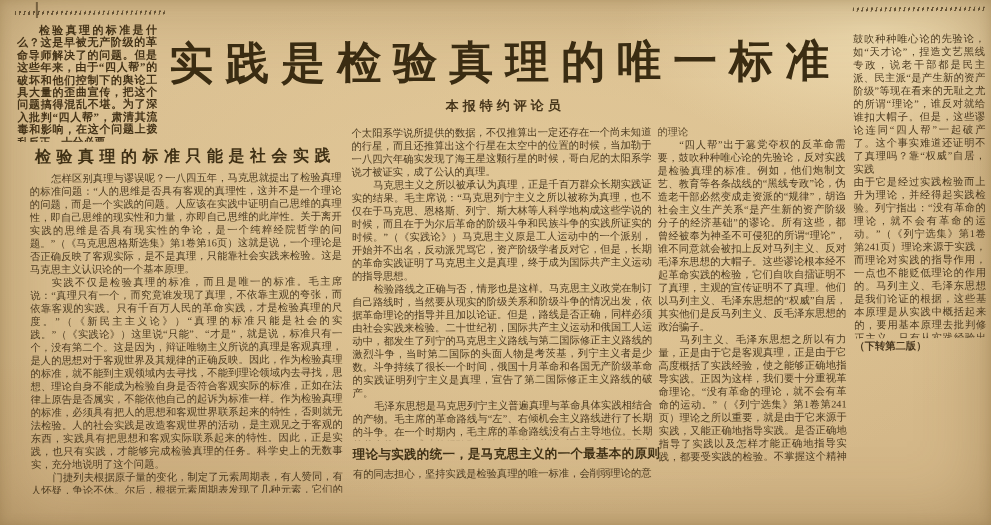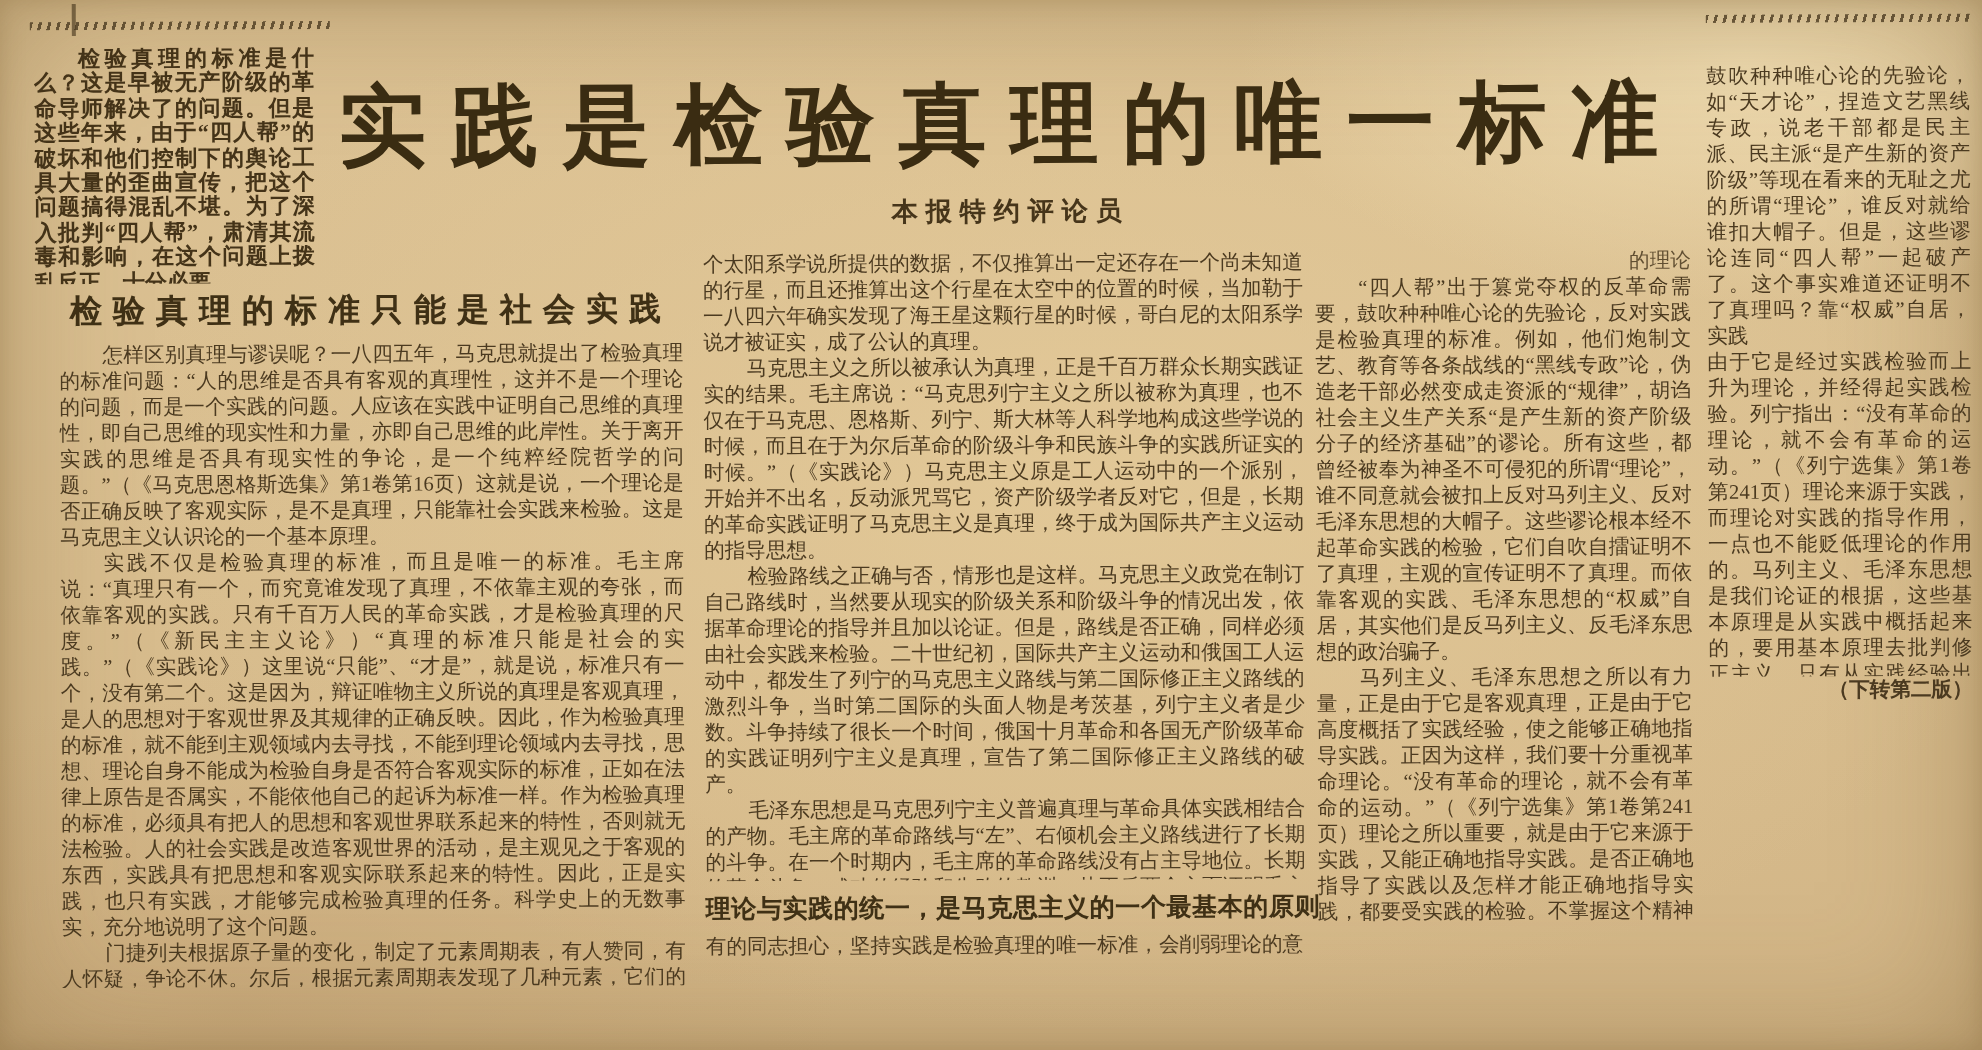--- a/index.html
+++ b/index.html
@@ -45,25 +45,25 @@
   }
   .body-a{height:322px;overflow:hidden;}
   .col-b{left:352px;top:126px;width:300px;}
   .body-b{height:314px;overflow:hidden;}
   .subhead2{
     font-size:12.5px;font-weight:700;letter-spacing:.3px;margin:8px 0 6px 0;
     white-space:nowrap;color:#3f3015;
   }
   .bline{height:14px;overflow:hidden;}
   .col-c{left:658px;top:126px;width:188px;height:338px;overflow:hidden;}
-  .frag{margin:0;text-align:right;text-indent:0;opacity:.85;}
+  .frag{margin:0;text-align:left;text-indent:0;opacity:.85;}
   .col-d{left:854px;top:8px;width:132px;}
   .d-top{margin-top:9px;height:118px;overflow:hidden;}
   .d-bottom{margin-top:26px;height:306px;overflow:hidden;}
-  .turn-note{font-weight:700;text-align:right;margin-top:1px;white-space:nowrap;}
+  .turn-note{font-weight:700;text-align:left;margin-top:1px;white-space:nowrap;}
 </style>
 </head>
 <body>
 
 <div class="paper">
   <div class="rot">
 
     <div class="squiggle" style="left:16px;top:9px;width:150px;"></div>
     <div class="squiggle" style="left:854px;top:9px;width:132px;"></div>
     <div class="scan-mark" style="left:37px;top:0;width:2px;height:16px;"></div>
@@ -91,21 +91,21 @@
           <p class="para">检验路线之正确与否，情形也是这样。马克思主义政党在制订自己路线时，当然要从现实的阶级关系和阶级斗争的情况出发，依据革命理论的指导并且加以论证。但是，路线是否正确，同样必须由社会实践来检验。二十世纪初，国际共产主义运动和俄国工人运动中，都发生了列宁的马克思主义路线与第二国际修正主义路线的激烈斗争，当时第二国际的头面人物是考茨基，列宁主义者是少数。斗争持续了很长一个时间，俄国十月革命和各国无产阶级革命的实践证明列宁主义是真理，宣告了第二国际修正主义路线的破产。</p>
           <p class="para">毛泽东思想是马克思列宁主义普遍真理与革命具体实践相结合的产物。毛主席的革命路线与“左”、右倾机会主义路线进行了长期的斗争。在一个时期内，毛主席的革命路线没有占主导地位。长期的革命斗争，成功的经验和失败的教训，从正反两个方面证明毛主席的革命路线是正确的，而“左”、右倾机会主义路线是错误的。标准是什么呢？只有一个：就是千百万人民的社会实践。</p>
         </div>
       <h3 class="subhead2">理论与实践的统一，是马克思主义的一个最基本的原则</h3>
       <div class="bline para no-indent">有的同志担心，坚持实践是检验真理的唯一标准，会削弱理论的意</div>
     </div>
 
     <div class="col col-c">
       <p class="frag">的理论</p>
       <div>
-          <p class="para">“四人帮”出于篡党夺权的反革命需要，鼓吹种种唯心论的先验论，反对实践是检验真理的标准。例如，他们炮制文艺、教育等各条战线的“黑线专政”论，伪造老干部必然变成走资派的“规律”，胡诌社会主义生产关系“是产生新的资产阶级分子的经济基础”的谬论。所有这些，都曾经被奉为神圣不可侵犯的所谓“理论”，谁不同意就会被扣上反对马列主义、反对毛泽东思想的大帽子。这些谬论根本经不起革命实践的检验，它们自吹自擂证明不了真理，主观的宣传证明不了真理。而依靠客观的实践、毛泽东思想的“权威”自居，其实他们是反马列主义、反毛泽东思想的政治骗子。</p>
+          <p class="para">“四人帮”出于篡党夺权的反革命需要，鼓吹种种唯心论的先验论，反对实践是检验真理的标准。例如，他们炮制文艺、教育等各条战线的“黑线专政”论，伪造老干部必然变成走资派的“规律”，胡诌社会主义生产关系“是产生新的资产阶级分子的经济基础”的谬论。所有这些，都曾经被奉为神圣不可侵犯的所谓“理论”，谁不同意就会被扣上反对马列主义、反对毛泽东思想的大帽子。这些谬论根本经不起革命实践的检验，它们自吹自擂证明不了真理，主观的宣传证明不了真理。他们以马列主义、毛泽东思想的“权威”自居，其实他们是反马列主义、反毛泽东思想的政治骗子。</p>
           <p class="para">马列主义、毛泽东思想之所以有力量，正是由于它是客观真理，正是由于它高度概括了实践经验，使之能够正确地指导实践。正因为这样，我们要十分重视革命理论。“没有革命的理论，就不会有革命的运动。”（《列宁选集》第1卷第241页）理论之所以重要，就是由于它来源于实践，又能正确地指导实践。是否正确地指导了实践以及怎样才能正确地指导实践，都要受实践的检验。不掌握这个精神实质，那是不可能真正理解的。</p>
         </div>
     </div>
 
     <div class="col col-d">
       <div class="d-bottom">
           <p class="para no-indent">鼓吹种种唯心论的先验论，如“天才论”，捏造文艺黑线专政，说老干部都是民主派、民主派“是产生新的资产阶级”等现在看来的无耻之尤的所谓“理论”，谁反对就给谁扣大帽子。但是，这些谬论连同“四人帮”一起破产了。这个事实难道还证明不了真理吗？靠“权威”自居，实践</p>
           <p class="para no-indent">由于它是经过实践检验而上升为理论，并经得起实践检验。列宁指出：“没有革命的理论，就不会有革命的运动。”（《列宁选集》第1卷第241页）理论来源于实践，而理论对实践的指导作用，一点也不能贬低理论的作用的。马列主义、毛泽东思想是我们论证的根据，这些基本原理是从实践中概括起来的，要用基本原理去批判修正主义，只有从实践经验出发，只有结合大量的实践经验出发，是不能</p>
         </div>
       <div class="turn-note">（下转第二版）</div>

